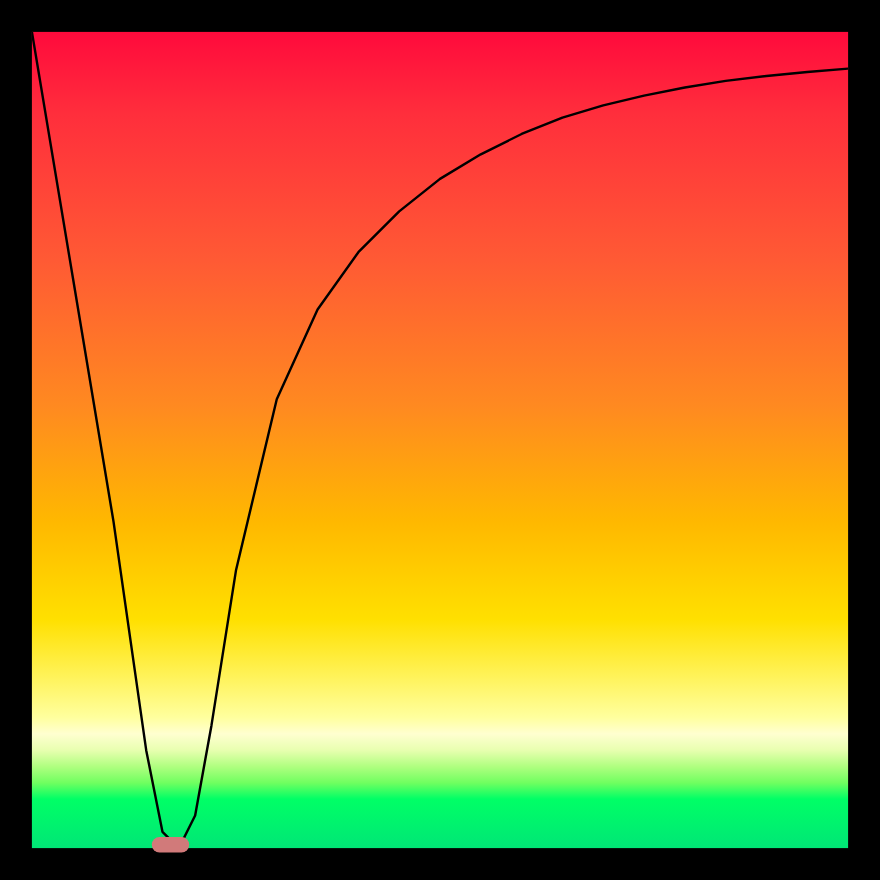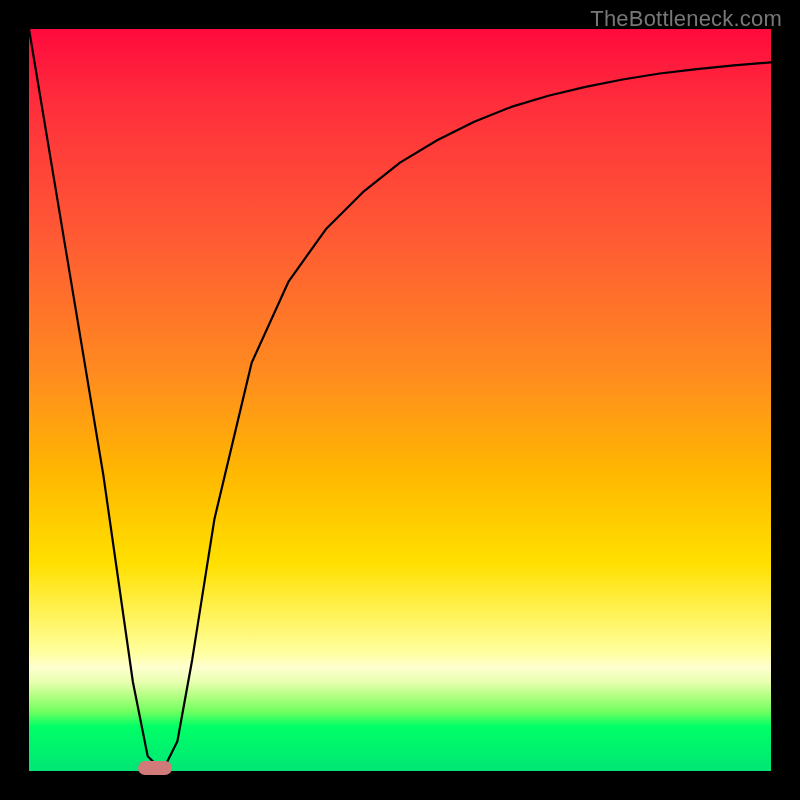--- a/index.html
+++ b/index.html
@@ -76,15 +76,14 @@
   <div class="plot-area">
 
     <svg class="curve" viewBox="0 0 742 742" preserveAspectRatio="none">
       <polyline id="curve-poly" fill="none" stroke="#000000" stroke-width="2.2" stroke-linejoin="round" stroke-linecap="round" points="0.0,0.0 37.1,222.6 74.2,445.2 103.9,653.0 118.7,727.2 133.6,742.0 148.4,712.3 163.2,630.7 185.5,489.7 222.6,333.9 259.7,252.3 296.8,200.3 333.9,163.2 371.0,133.6 408.1,111.3 445.2,92.8 482.3,77.9 519.4,66.8 556.5,57.9 593.6,50.5 630.7,44.5 667.8,40.1 704.9,36.4 742.0,33.4"></polyline>
     </svg>
 
     <div id="valley" class="valley-marker" style="background: rgb(209, 122, 122); left: 109.14px; top: 732px;"></div>
 
   </div>
 
-  <div class="watermark">TheBottleneck.com</div>
 
 </div>
 
 </body></html>

